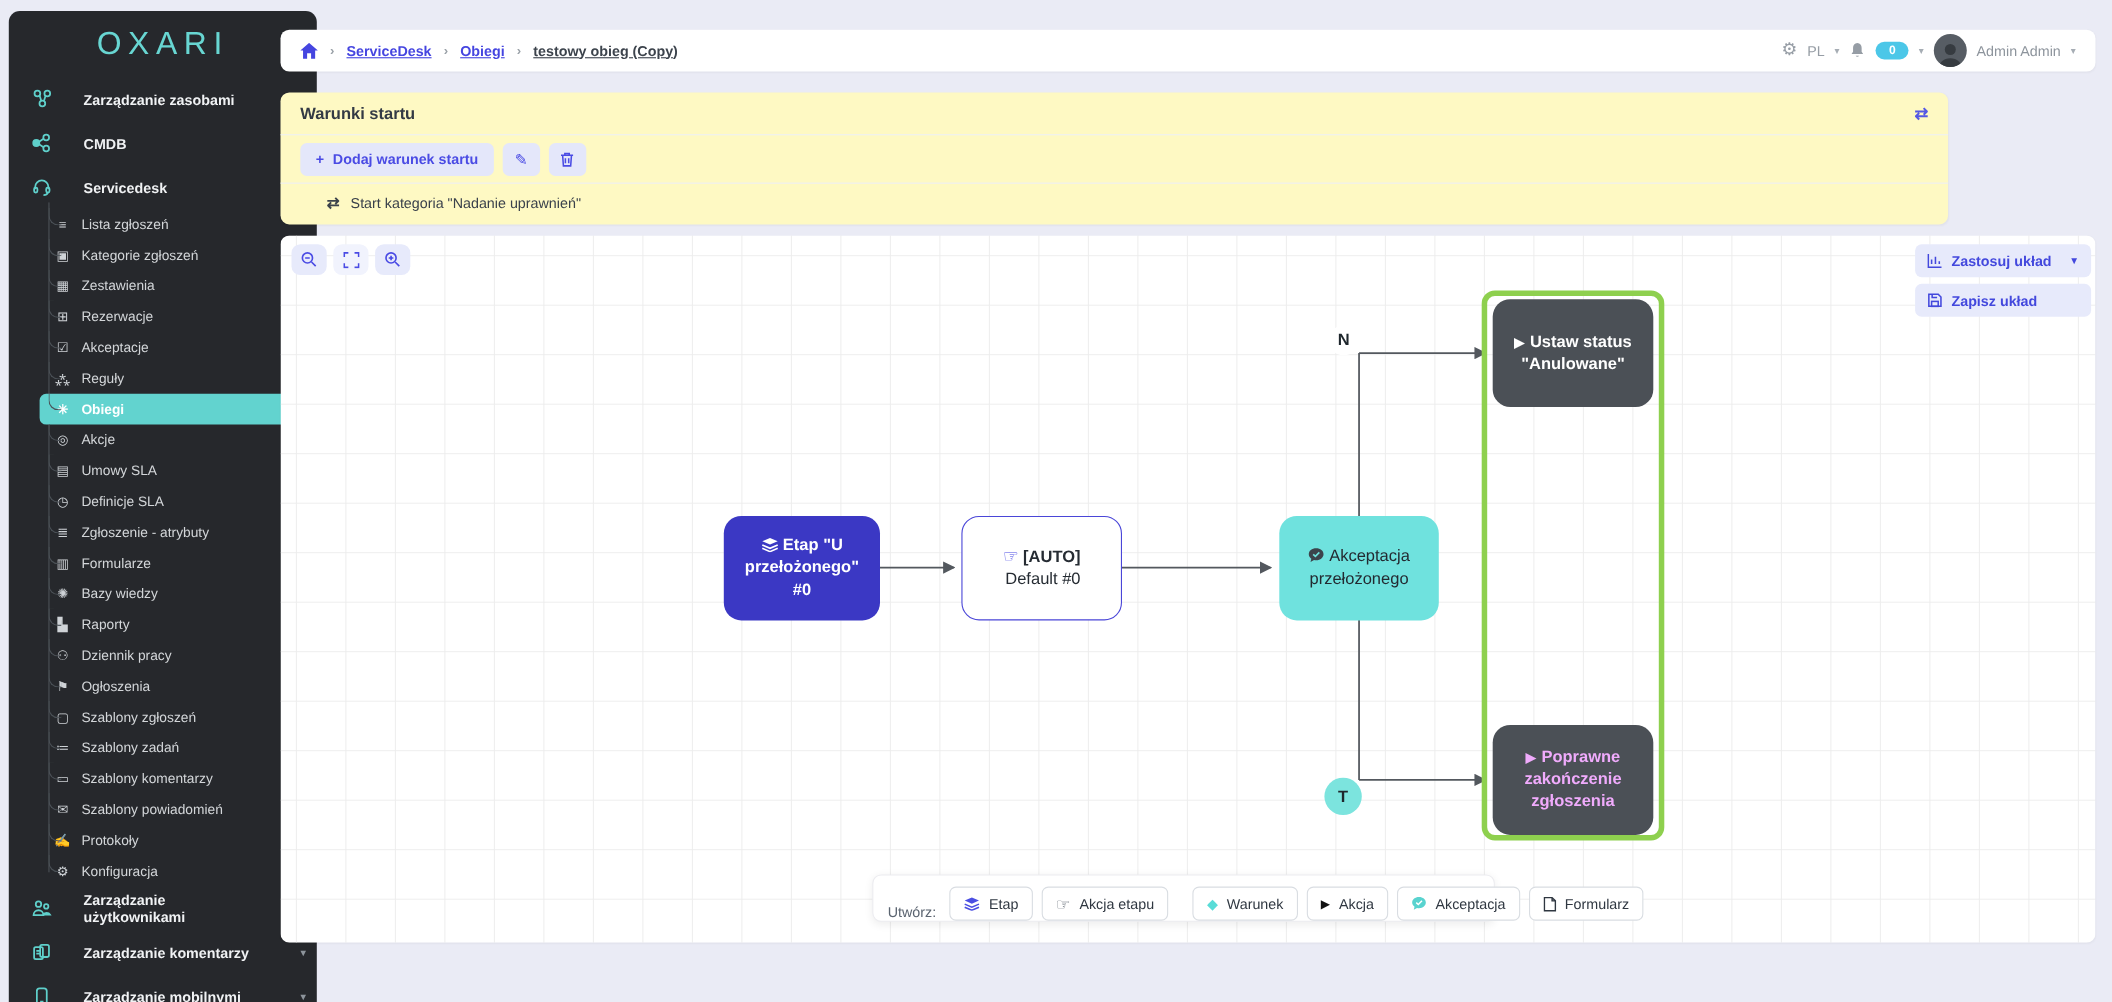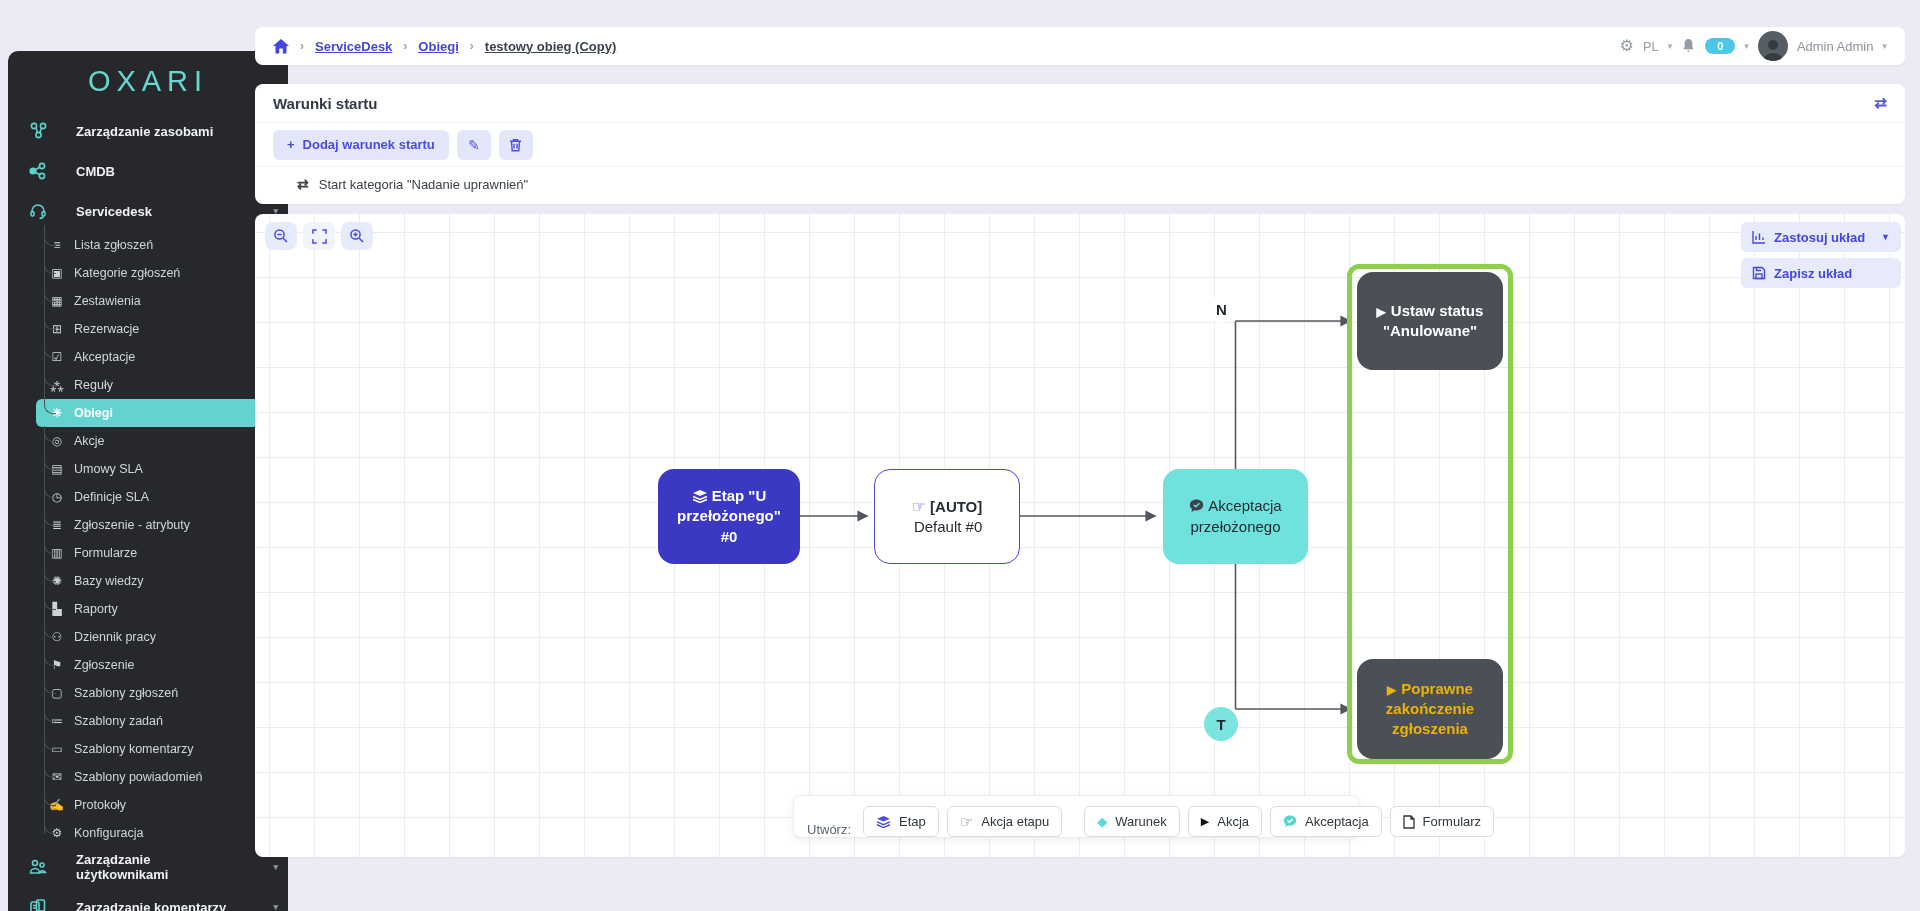--- a/index.html
+++ b/index.html
@@ -3,21 +3,21 @@
 <meta charset="utf-8">
 <style>
   html,body{margin:0;padding:0;}
   body{
     width:1920px;height:911px;position:relative;overflow:hidden;
     background:#eaebf5;font-family:"Liberation Sans",sans-serif;
     -webkit-font-smoothing:antialiased;
   }
   
   .sidebar{position:absolute;left:8px;top:10px;bottom:0;width:280px;background:#26282c;
-    border-radius:10px 10px 0 0;color:#e8eaec;overflow:hidden;margin-top:41px;}
+    border-radius:10px 10px 0 0;color:#e8eaec;overflow:hidden;}
   .logo{height:60px;display:flex;align-items:center;justify-content:center;
     color:#68d6d2;font-size:29px;letter-spacing:6px;font-weight:400;}
   .top-item{display:flex;align-items:center;height:40px;padding:0 10px 0 20px;gap:28px;
     font-size:13px;font-weight:700;color:#f0f2f4;cursor:pointer;}
   .top-icon{width:20px;height:20px;flex:0 0 20px;color:#5fd0cb;}
   .top-icon svg{width:20px;height:20px;display:block;}
   .top-caret{margin-left:auto;color:#8d949b;font-size:9px;}
   .subs{position:relative;}
   .subs::before{content:"";position:absolute;left:36px;top:-6px;bottom:13px;width:1px;background:#4b5157;}
   .sub-item{position:relative;display:flex;align-items:center;height:28px;
@@ -42,21 +42,21 @@
   .crumb-current{color:#3c434c;font-weight:700;font-size:13px;text-decoration:underline;}
   .hdr-right{margin-left:auto;display:flex;align-items:center;gap:9px;color:#969da5;font-size:13px;}
   .gear{font-size:16px;line-height:1;cursor:pointer;}
   .hcaret{font-size:9px;color:#a6adb4;}
   .bell{display:flex;cursor:pointer;}
   .badge{min-width:22px;height:16px;border-radius:8px;background:#4cc7e8;color:#fff;
     font-size:11px;font-weight:700;display:flex;align-items:center;justify-content:center;padding:0 4px;}
   .avatar{width:30px;height:30px;border-radius:50%;background:#575d64;display:flex;align-items:flex-end;justify-content:center;overflow:hidden;cursor:pointer;}
   .user-name{color:#8d949c;}
   
-  .panel{position:absolute;left:255px;top:84px;width:1650px;height:120px;background:#ffffff;
+  .panel{position:absolute;left:255px;top:84px;width:1516px;height:120px;background:#fef9c3;
     border-radius:8px;box-sizing:border-box;box-shadow:0 1px 2px rgba(0,0,0,.04);}
   .panel-title-row{height:38px;border-bottom:1px solid #eef0f4;display:flex;align-items:center;
     padding:0 18px;font-size:15px;font-weight:700;color:#333a44;}
   .panel-refresh{margin-left:auto;color:#5558e3;font-size:15px;cursor:pointer;}
   .panel-toolbar{height:43px;border-bottom:1px solid #eef0f4;display:flex;align-items:center;gap:8px;padding:0 18px;}
   .add-btn{display:flex;gap:8px;align-items:center;background:#e4e7fa;color:#4a4be4;font-size:13px;
     font-weight:600;padding:0 14px;height:30px;border-radius:6px;border:none;cursor:pointer;font-family:inherit;}
   .icon-btn{width:34px;height:30px;background:#e4e7fa;border:none;border-radius:6px;display:flex;
     align-items:center;justify-content:center;color:#4a4be4;cursor:pointer;font-size:14px;}
   .condition-row{display:flex;align-items:center;gap:10px;padding:9px 18px 0 42px;font-size:13px;color:#3a414b;}
@@ -74,21 +74,21 @@
   .lbtn{display:flex;align-items:center;gap:8px;height:30px;padding:0 11px;background:#e7eafb;
     border:none;border-radius:6px;color:#4348dd;font-size:13px;font-weight:600;cursor:pointer;font-family:inherit;}
   .lbtn .lcaret{font-size:9px;margin-left:8px;}
   .edges{position:absolute;left:0;top:0;z-index:1;}
   .node{position:absolute;border-radius:16px;display:flex;align-items:center;justify-content:center;
     text-align:center;font-size:15px;line-height:1.35;box-sizing:border-box;padding:6px 10px;z-index:3;cursor:grab;}
   .node-stage{left:403px;top:255px;width:142px;height:95px;background:#3b38c4;color:#fff;font-weight:600;}
   .node-auto{left:619px;top:255px;width:146px;height:95px;background:#fff;border:1.5px solid #4a46d8;color:#262c33;text-align:right;}
   .node-approval{left:908px;top:255px;width:145px;height:95px;background:#6fe2de;color:#232a31;}
   .node-cancel{left:1102px;top:58px;width:146px;height:98px;background:#4b5056;color:#fff;font-weight:600;}
-  .node-done{left:1102px;top:445px;width:146px;height:100px;background:#4b5056;color:#eab308;font-weight:600;}
+  .node-done{left:1102px;top:445px;width:146px;height:100px;background:#4b5056;color:#f0abfc;font-weight:600;}
   .selection-frame{position:absolute;left:1092px;top:50px;width:166px;height:500px;
     border:5px solid #8ed04e;border-radius:12px;box-sizing:border-box;z-index:2;}
   .node .ic-inline{display:inline-block;vertical-align:-2px;margin-right:4px;}
   .play-ic{font-size:12px;margin-right:5px;}
   .hand-ic{color:#4a4be4;font-size:16px;margin-right:4px;}
   .branch-label{position:absolute;z-index:4;display:flex;align-items:center;justify-content:center;
     border-radius:50%;font-weight:700;color:#1e262c;}
   .label-n{left:953px;top:82px;width:27px;height:27px;background:#ffffff;font-size:15px;}
   .label-t{left:949px;top:493px;width:34px;height:34px;background:#7ce4de;font-size:15px;}
   .create-toolbar{position:absolute;left:538px;top:581px;width:566px;height:43px;background:#fff;
@@ -236,21 +236,21 @@
       </div>
       <div class="sub-item">
         <span class="curve"></span>
         <span class="sub-icon">⚇</span>
         <span class="sub-label">Dziennik pracy</span>
         <span class="sub-caret"></span>
       </div>
       <div class="sub-item">
         <span class="curve"></span>
         <span class="sub-icon">⚑</span>
-        <span class="sub-label">Zgłoszenie</span>
+        <span class="sub-label">Ogłoszenia</span>
         <span class="sub-caret"></span>
       </div>
       <div class="sub-item">
         <span class="curve"></span>
         <span class="sub-icon">▢</span>
         <span class="sub-label">Szablony zgłoszeń</span>
         <span class="sub-caret"></span>
       </div>
       <div class="sub-item">
         <span class="curve"></span>

